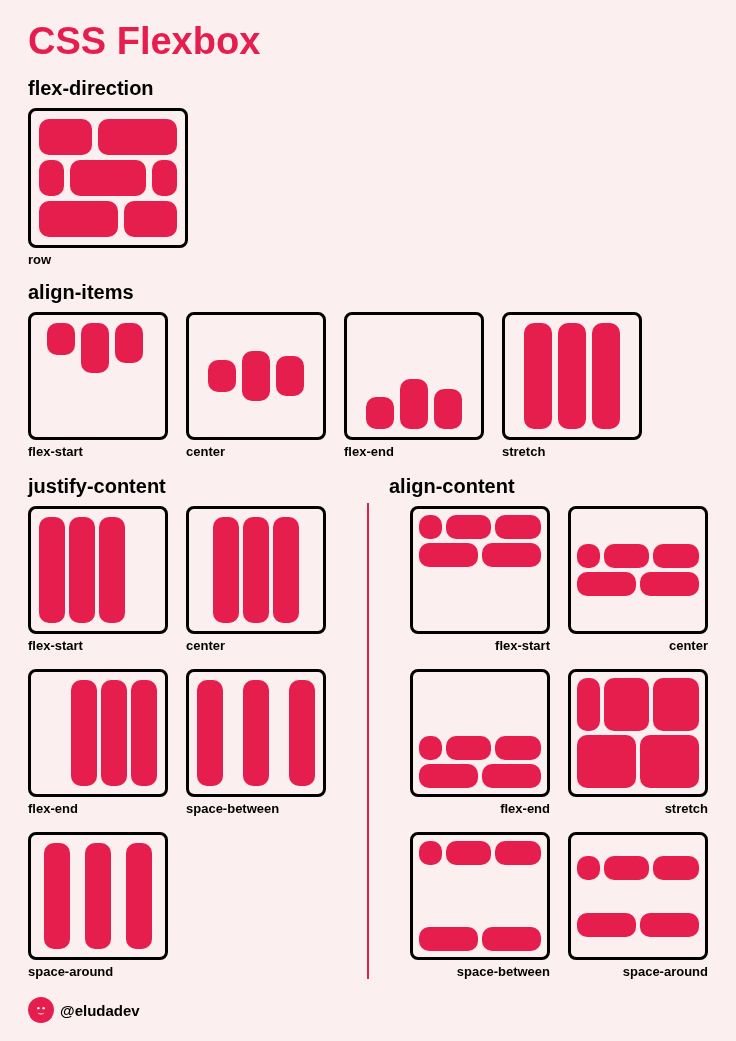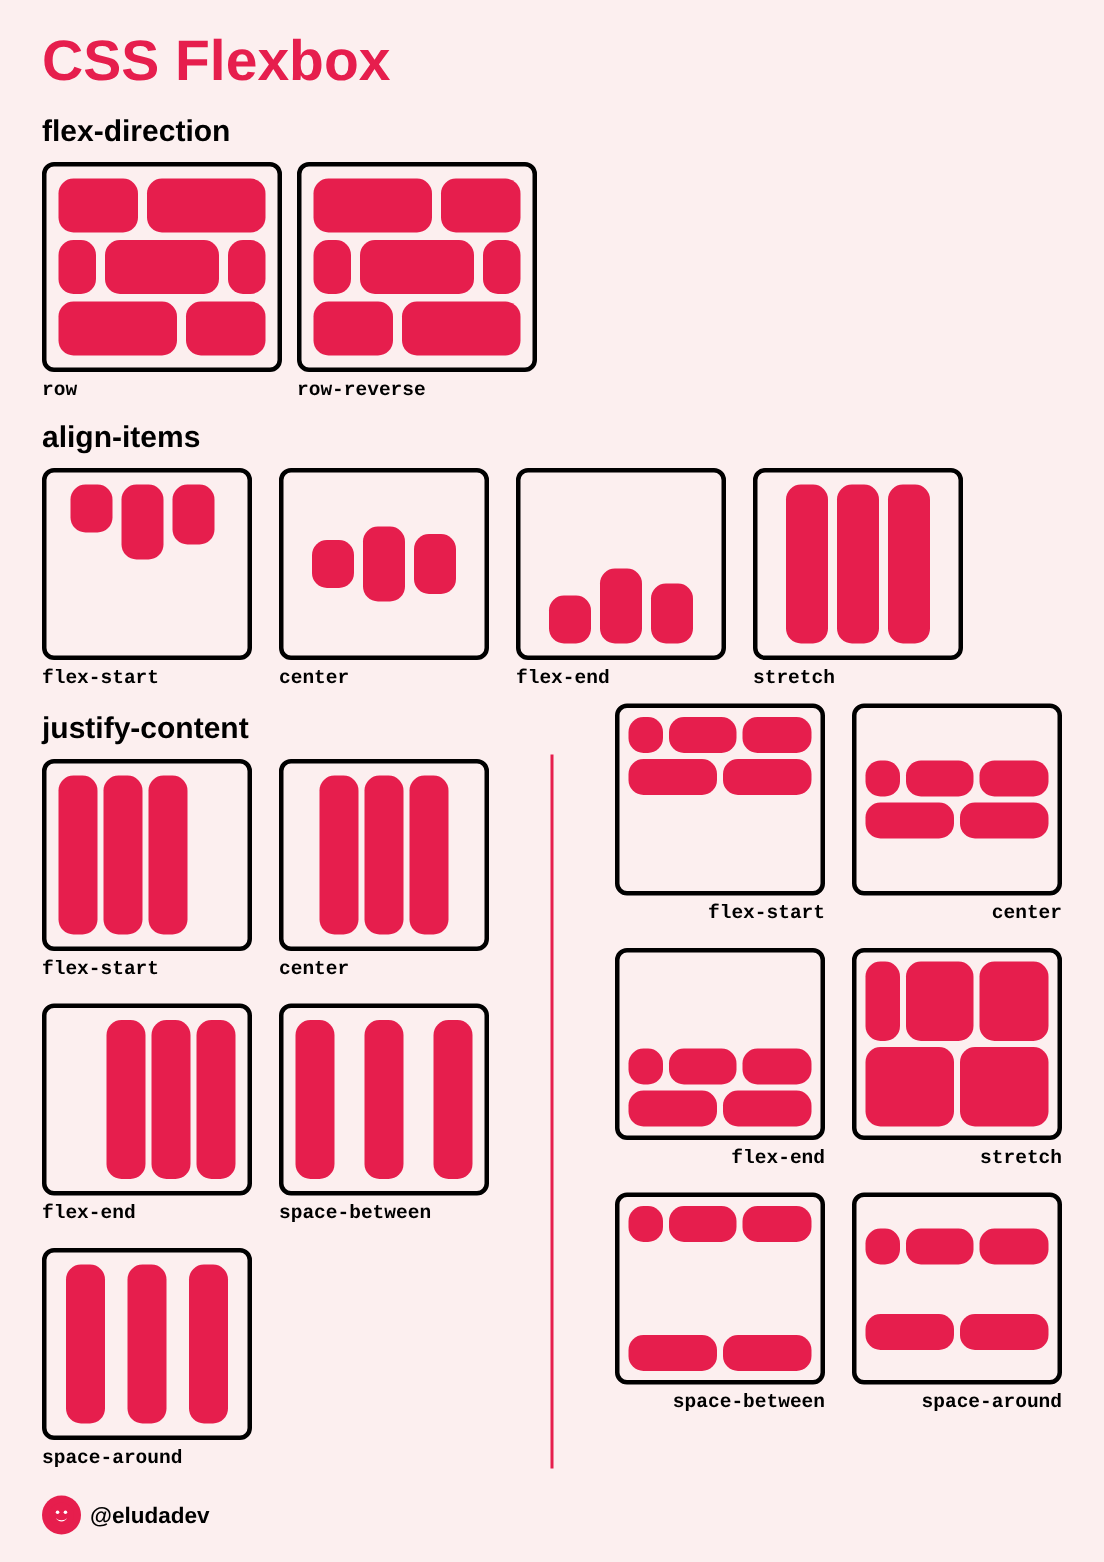--- a/index.html
+++ b/index.html
@@ -18,21 +18,21 @@
     margin-bottom: 14px;
   }
   .section-title {
     font-size: 20px;
     font-weight: 900;
     margin-bottom: 8px;
     margin-top: 6px;
   }
   .row { display: flex; gap: 18px; }
   .row.fd { gap: 10px; }
-  .card-wrap { display: flex; flex-direction: column; font-family: Liberation Mono, monospace; }
+  .card-wrap { display: flex; flex-direction: column; }
   .card-label {
     font-size: 13px;
     font-weight: 900;
     margin-top: 4px;
   }
   .box {
     border: 3px solid #000;
     border-radius: 8px;
     background: #fcefef;
     position: relative;
@@ -97,38 +97,20 @@
         </div>
       <div class="fd-row">
           <div class="shape" style="flex:3"></div>
           <div class="shape" style="flex:2"></div>
         </div>
     </div>
     <div class="card-label">row</div>
   </div>
 
 
-  <div class="card-wrap">
-    <div class="box fd-box">
-      <div class="fd-row">
-          <div class="shape" style="flex:3"></div>
-          <div class="shape" style="flex:2"></div>
-        </div>
-      <div class="fd-row">
-          <div class="shape" style="flex:1"></div>
-          <div class="shape" style="flex:3"></div>
-          <div class="shape" style="flex:1"></div>
-        </div>
-      <div class="fd-row">
-          <div class="shape" style="flex:2"></div>
-          <div class="shape" style="flex:3"></div>
-        </div>
-    </div>
-    <div class="card-label">row-reverse</div>
-  </div>
 
 </div>
 
 <div class="section-title" style="margin-top:14px">align-items</div>
 <div class="row">
   <div class="card-wrap">
     <div class="box ai-box" style="align-items:flex-start; padding-left:16px">
       <div class="shape" style="width:28px;height:32px"></div>
       <div class="shape" style="width:28px;height:50px"></div>
       <div class="shape" style="width:28px;height:40px"></div>
@@ -211,20 +193,21 @@
           </div>
           <div class="card-label">space-around</div>
         </div>
       </div>
     </div>
   </div>
 
   <div class="divider"></div>
 
   <div class="ac-section">
+    <div class="section-title">align-content</div>
     <div class="grid-2x3">
       <div class="grid-row">
         <div class="card-wrap">
           <div class="box ac-box" style="justify-content:flex-start">
             <div class="ac-row" style="height:24px">
                 <div class="shape" style="flex:1"></div>
                 <div class="shape" style="flex:2"></div>
                 <div class="shape" style="flex:2"></div>
               </div>
             <div class="ac-row" style="height:24px">

